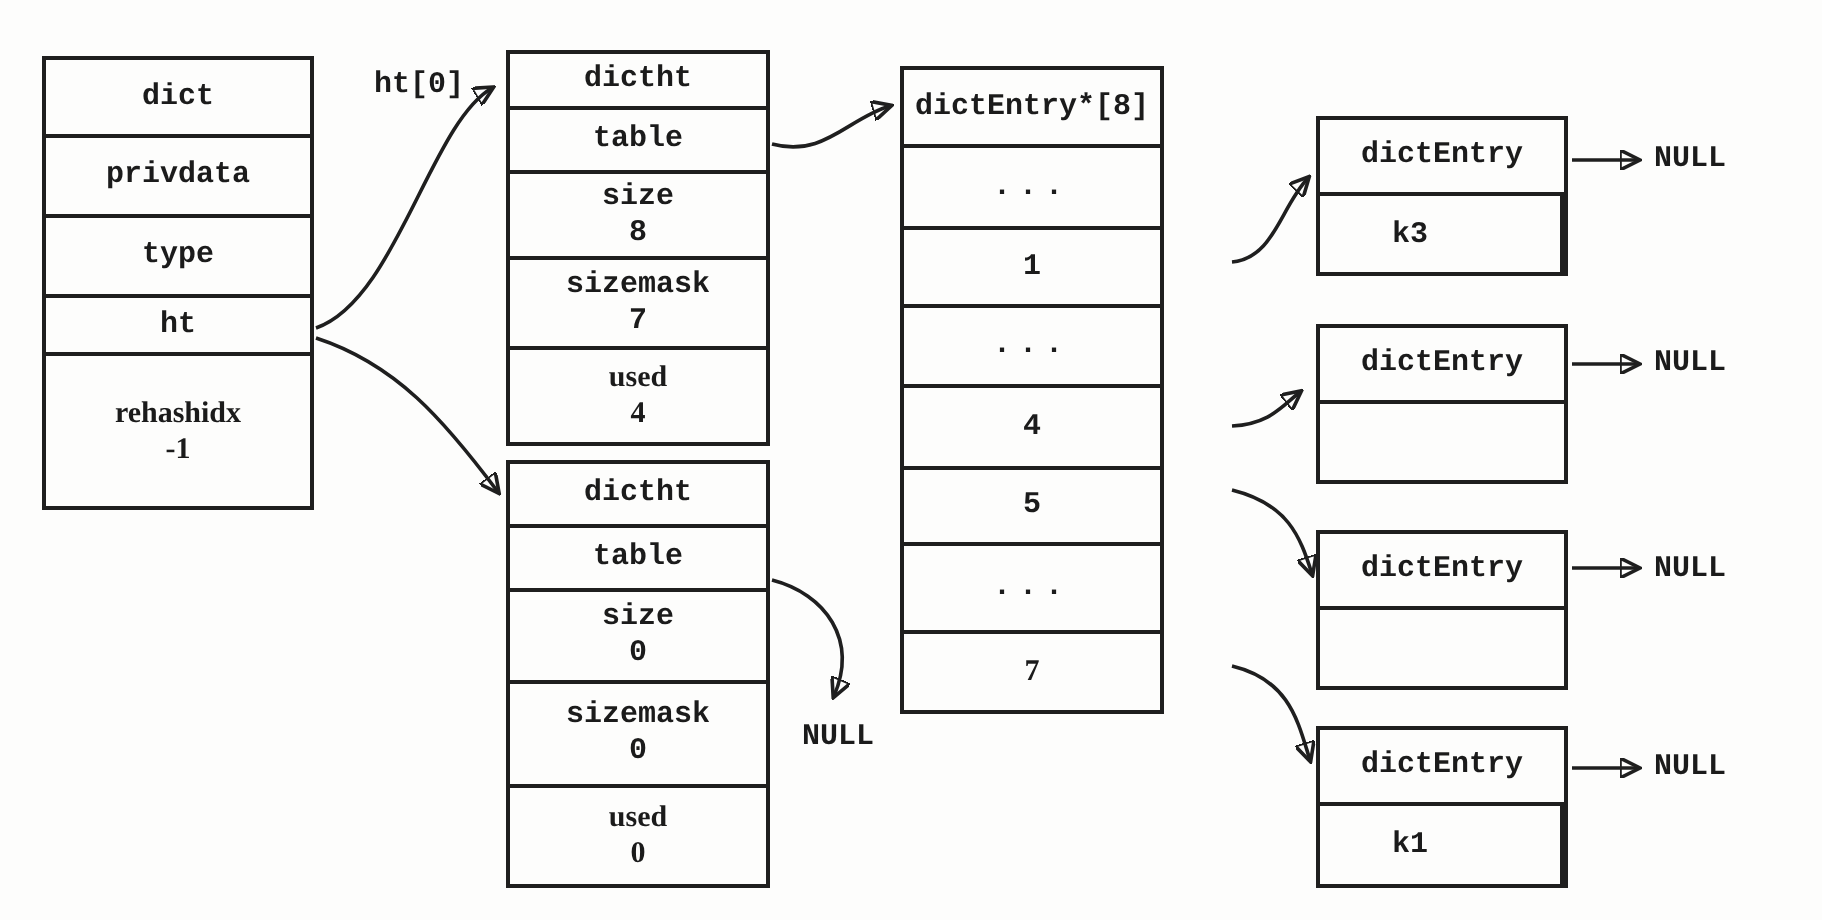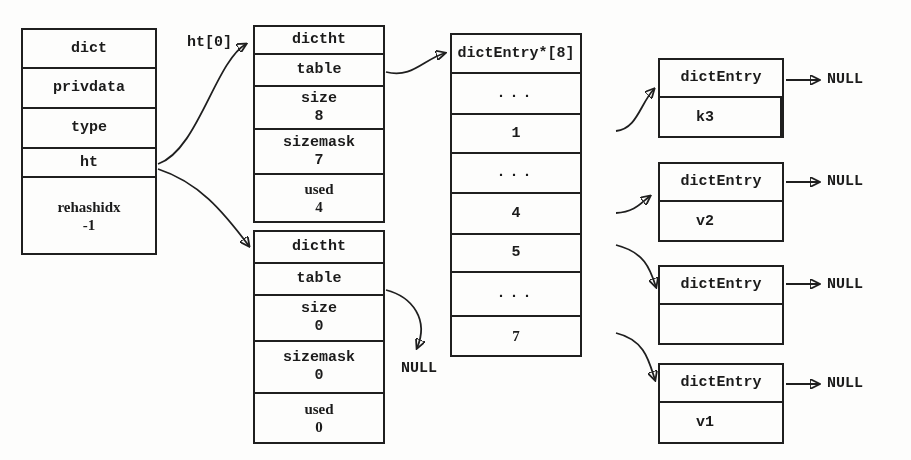--- a/index.html
+++ b/index.html
@@ -162,41 +162,38 @@
       </div>
     </div>
   </div>
   <span class="floating-label" style="left:827px;top:71px;">NULL</span>
 
   <div class="box" style="left:658px;top:162px;width:126px;height:80px;">
     <div class="row" style="height:38px">
       <span>dictEntry</span>
     </div>
     <div class="kvrow">
-      <div class="vcell">
-        <span>v2</span>
-      </div>
     </div>
   </div>
   <span class="floating-label" style="left:827px;top:173px;">NULL</span>
 
   <div class="box" style="left:658px;top:265px;width:126px;height:80px;">
     <div class="row" style="height:38px">
       <span>dictEntry</span>
     </div>
     <div class="kvrow">
     </div>
   </div>
   <span class="floating-label" style="left:827px;top:276px;">NULL</span>
 
   <div class="box" style="left:658px;top:363px;width:126px;height:81px;">
     <div class="row" style="height:38px">
       <span>dictEntry</span>
     </div>
     <div class="kvrow">
-      <div class="vcell">
-        <span>v1</span>
+      <div class="kcell">
+        <span>k1</span>
       </div>
     </div>
   </div>
   <span class="floating-label" style="left:827px;top:375px;">NULL</span>
 
 </div>
 
 </body></html>

